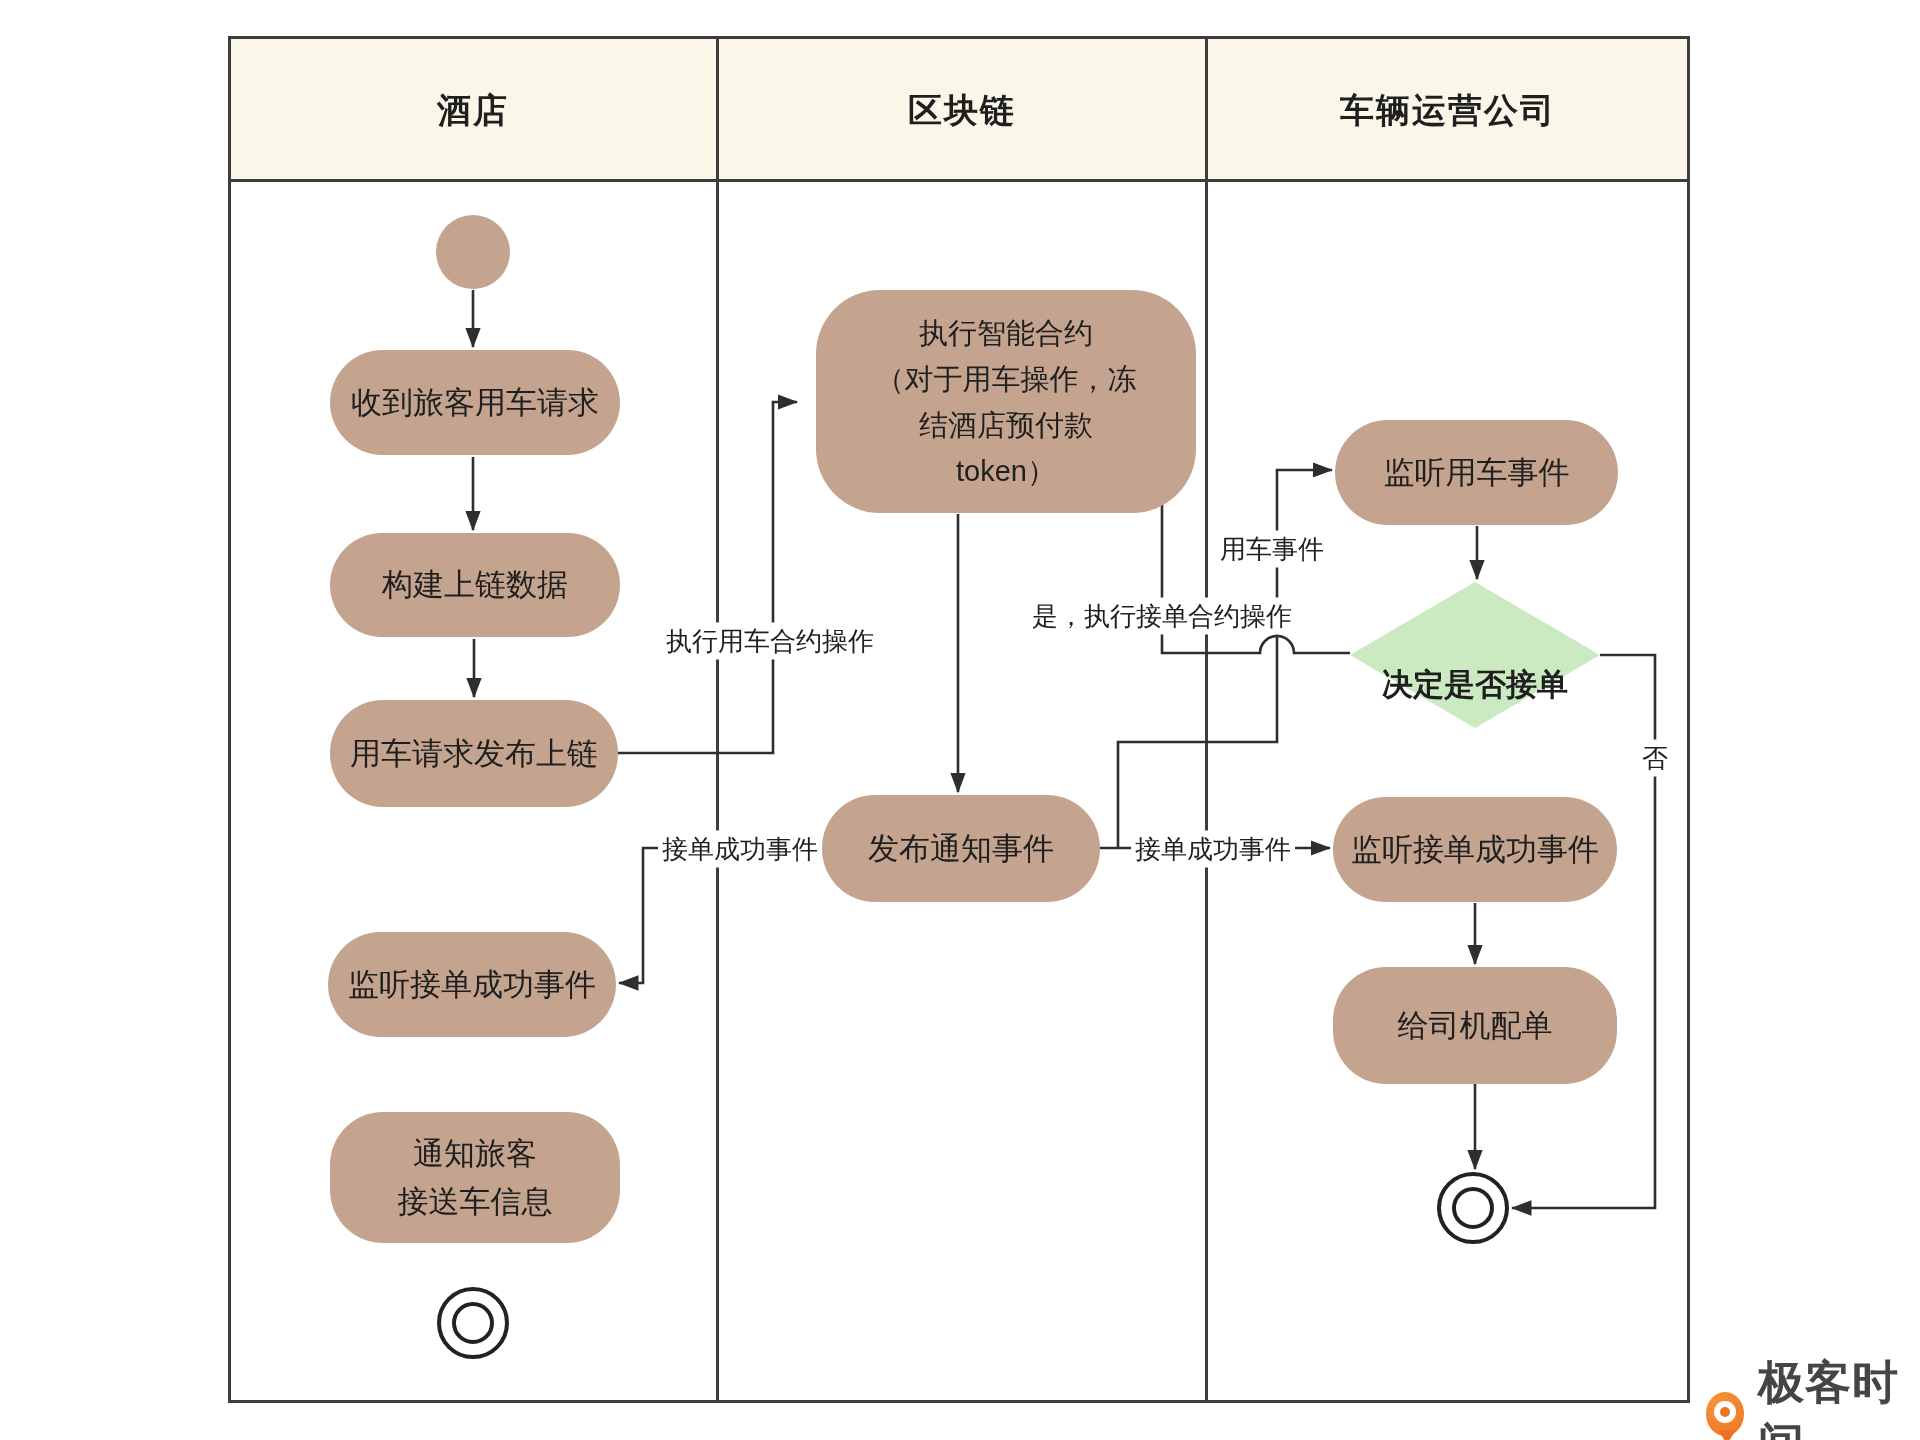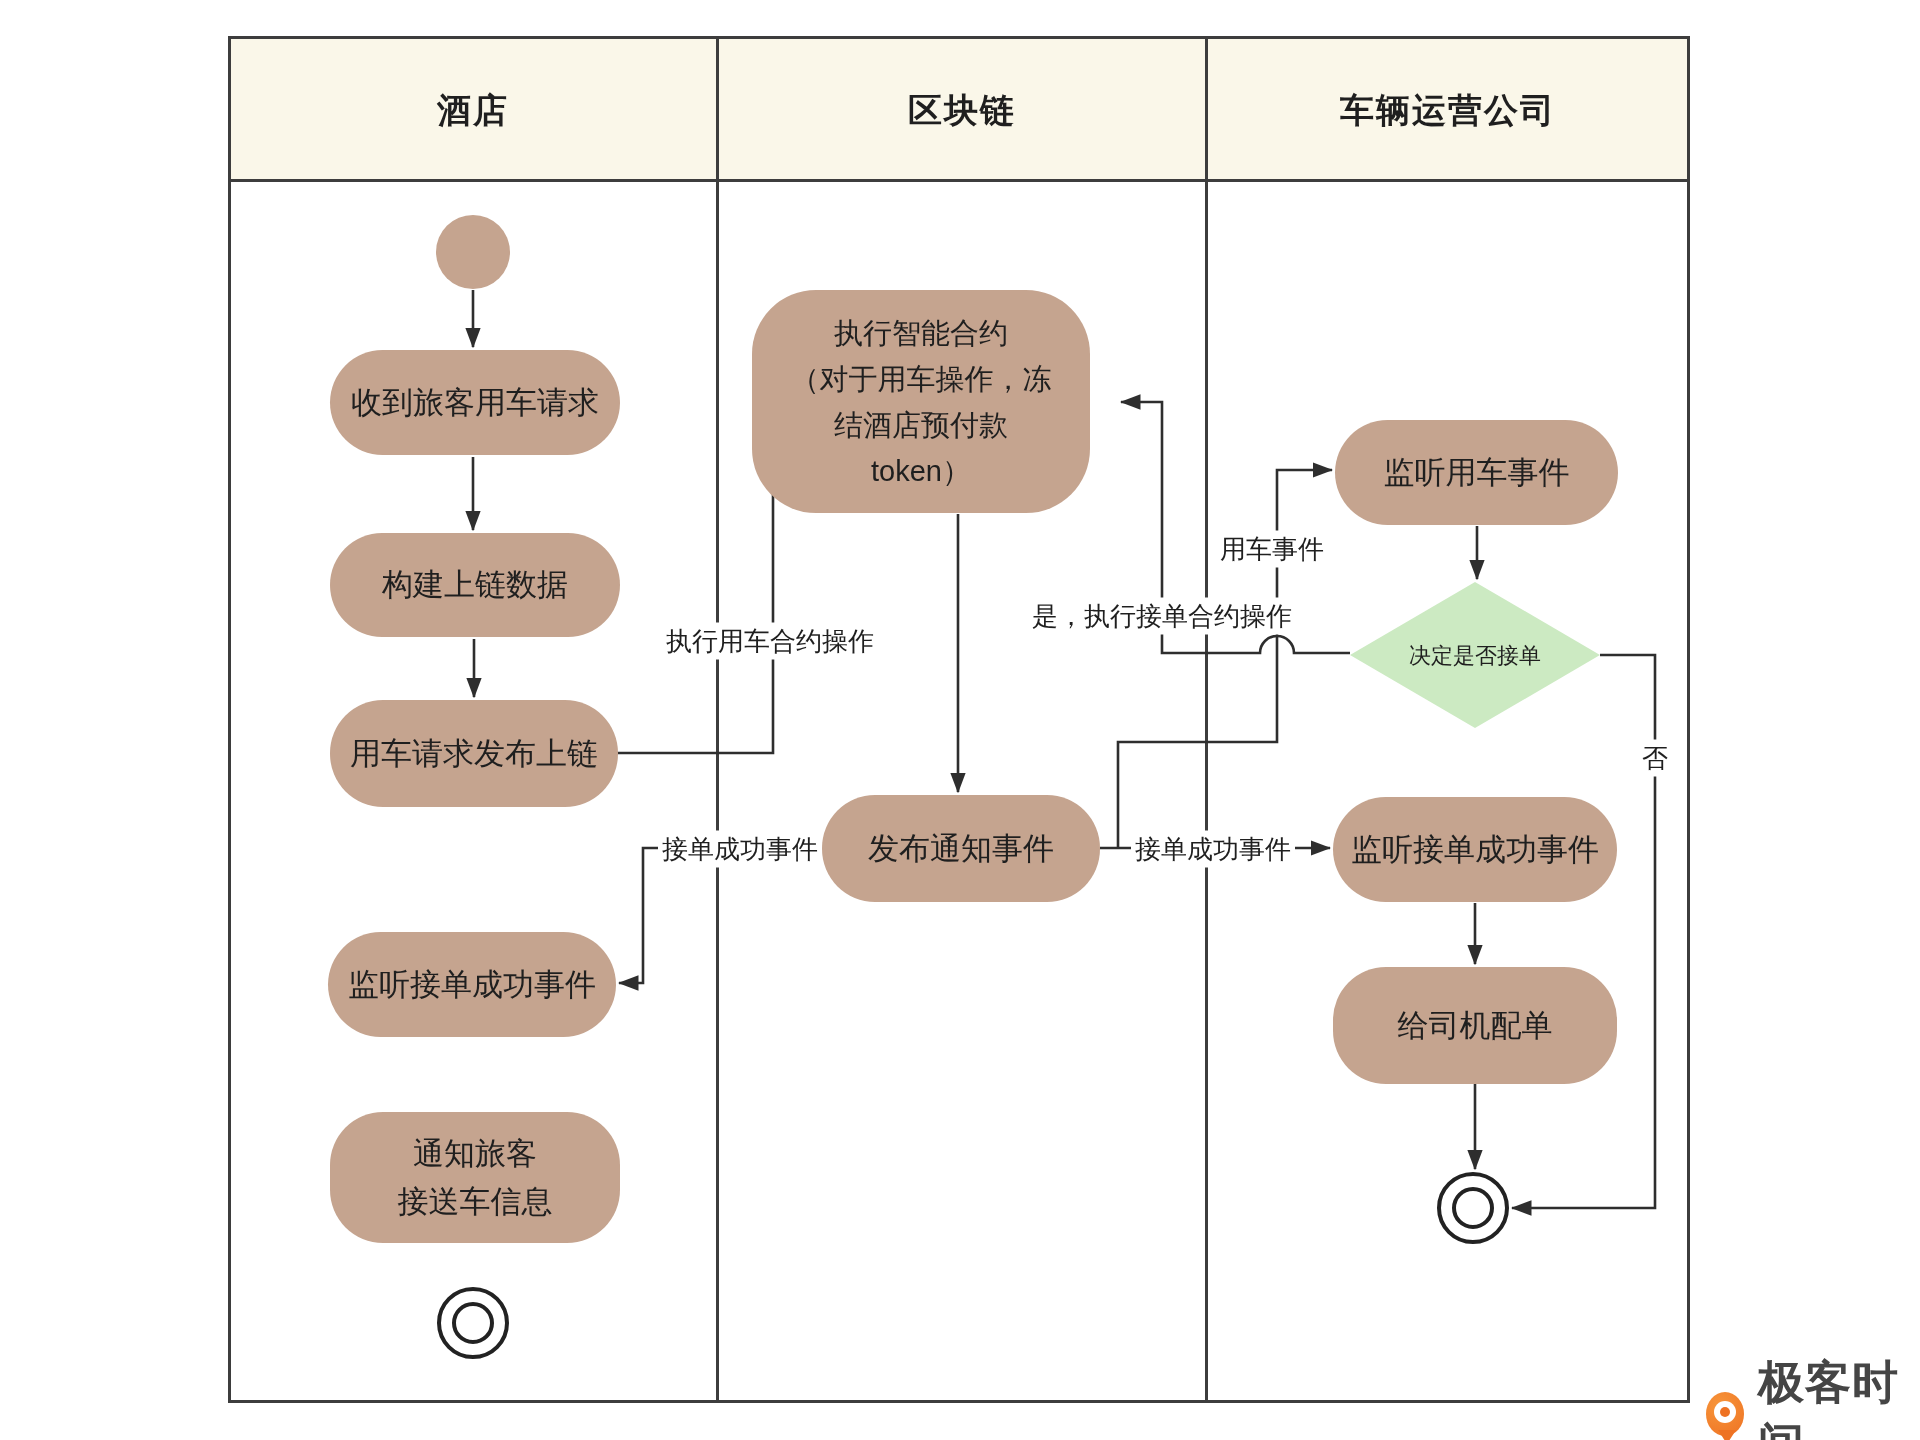--- a/index.html
+++ b/index.html
@@ -35,21 +35,21 @@
         font-size:31px;font-weight:500;text-align:center;white-space:pre-line;line-height:46px;}
   .node.big{border-radius:64px;font-size:29px;line-height:46px;}
   .circle-start{position:absolute;width:74px;height:74px;border-radius:50%;
         background:var(--node-fill);z-index:5;}
   .circle-end{position:absolute;width:72px;height:72px;border-radius:50%;
         border:4px solid #222;background:#fff;z-index:5;}
   .circle-end .inner{position:absolute;left:50%;top:50%;transform:translate(-50%,-50%);
         width:42px;height:42px;border-radius:50%;border:4px solid #222;background:#fff;}
 
   .diamond-label{position:absolute;transform:translate(-50%,-50%);z-index:6;
-        font-size:22px;font-weight:400;white-space:nowrap;}
+        font-size:31px;font-weight:700;white-space:nowrap;margin-top:29px;}
   .edge-label{position:absolute;transform:translate(-50%,-50%);z-index:6;
         font-size:26px;background:#ffffff;padding:1px 4px;white-space:nowrap;}
 
   .logo{position:absolute;left:1706px;top:1352px;display:flex;align-items:center;z-index:7;}
   .logo-icon{position:relative;width:44px;height:44px;border-radius:50%;
         background:radial-gradient(circle at 35% 30%, #f7953a, var(--logo-orange));}
   .logo-icon .ring{position:absolute;left:50%;top:46%;transform:translate(-50%,-50%);
         width:22px;height:22px;border-radius:50%;background:#fff;}
   .logo-icon .dot{position:absolute;left:50%;top:46%;transform:translate(-50%,-50%);
         width:10px;height:10px;border-radius:50%;background:var(--logo-orange);}
@@ -98,21 +98,21 @@
   <div class="node" style="left:330px;top:350px;width:290px;height:105px;">收到旅客用车请求</div>
   <div class="node" style="left:330px;top:533px;width:290px;height:104px;">构建上链数据</div>
   <div class="node" style="left:330px;top:700px;width:288px;height:107px;">用车请求发布上链</div>
   <div class="node" style="left:328px;top:932px;width:288px;height:105px;">监听接单成功事件</div>
   <div class="node" style="left:330px;top:1112px;width:290px;height:131px;line-height:48px;">通知旅客
 接送车信息</div>
   <div class="circle-end" style="left:437px;top:1287px;">
     <div class="inner"></div>
   </div>
 
-  <div class="node big" style="left:752px;top:290px;width:338px;height:223px;text-align:center;">执行智能合约
+  <div class="node big" style="left:816px;top:290px;width:380px;height:223px;text-align:center;">执行智能合约
 （对于用车操作，冻
 结酒店预付款
 token）</div>
   <div class="node" style="left:1335px;top:420px;width:283px;height:105px;">监听用车事件</div>
 
   <div class="node" style="left:822px;top:795px;width:278px;height:107px;">发布通知事件</div>
   <div class="diamond-label" style="left:1475px;top:656px;">决定是否接单</div>
   <div class="node" style="left:1333px;top:797px;width:284px;height:105px;">监听接单成功事件</div>
   <div class="node" style="left:1333px;top:967px;width:284px;height:117px;">给司机配单</div>
   <div class="circle-end" style="left:1437px;top:1172px;">

